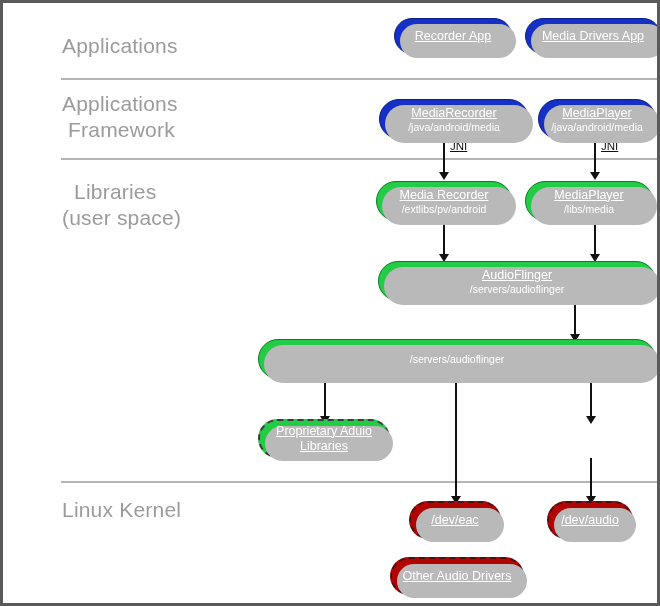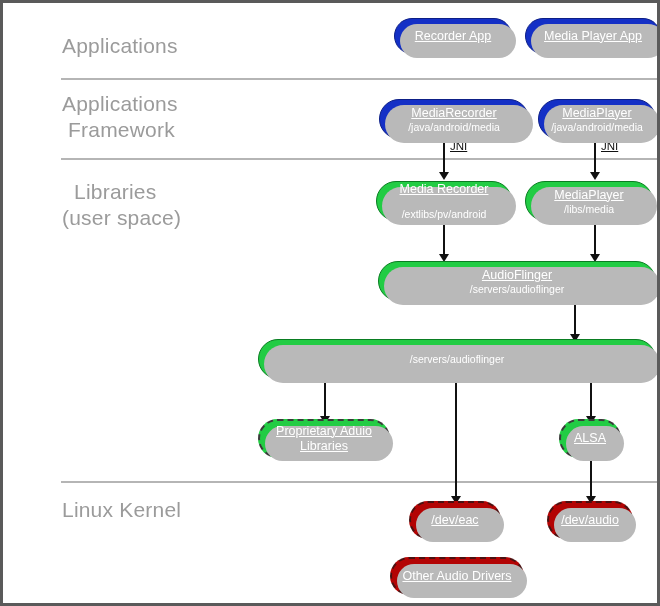--- a/index.html
+++ b/index.html
@@ -136,36 +136,36 @@
     <div class="vline" style="left:554px;top:455px;height:43px;"></div>
     <div class="arrowhead" style="left:550px;top:493px;"></div>
 
     <div class="node blue" style="left:358px;top:15px;width:118px;height:36px;">
       <div class="shadow"></div>
       <div class="t1">Recorder App</div>
     </div>
 
     <div class="node blue" style="left:489px;top:15px;width:136px;height:36px;">
       <div class="shadow"></div>
-      <div class="t1">Media Player App</div>
+      <div class="t1">Media Drivers App</div>
     </div>
 
     <div class="node blue" style="left:343px;top:96px;width:150px;height:40px;">
       <div class="shadow"></div>
       <div class="t1">MediaRecorder</div>
       <div class="t2">/java/android/media</div>
     </div>
 
     <div class="node blue" style="left:502px;top:96px;width:118px;height:40px;">
       <div class="shadow"></div>
       <div class="t1">MediaPlayer</div>
       <div class="t2">/java/android/media</div>
     </div>
 
-    <div class="node green" style="left:340px;top:178px;width:136px;height:40px;justify-content:space-between;">
+    <div class="node green" style="left:340px;top:178px;width:136px;height:40px;">
       <div class="shadow"></div>
       <div class="t1">Media Recorder</div>
       <div class="t2">/extlibs/pv/android</div>
     </div>
 
     <div class="node green" style="left:489px;top:178px;width:128px;height:40px;">
       <div class="shadow"></div>
       <div class="t1">MediaPlayer</div>
       <div class="t2">/libs/media</div>
     </div>
@@ -180,24 +180,20 @@
       <div class="shadow"></div>
       <div class="t2">/servers/audioflinger</div>
     </div>
 
     <div class="node green-dashed" style="left:222px;top:416px;width:132px;height:39px;">
       <div class="shadow"></div>
       <div class="t1">Proprietary Aduio</div>
       <div class="t1">Libraries</div>
     </div>
 
-    <div class="node green-dashed" style="left:523px;top:416px;width:62px;height:39px;">
-      <div class="shadow"></div>
-      <div class="t1">ALSA</div>
-    </div>
 
     <div class="node red-dashed" style="left:373px;top:498px;width:92px;height:38px;">
       <div class="shadow"></div>
       <div class="t1">/dev/eac</div>
     </div>
 
     <div class="node red-dashed" style="left:354px;top:554px;width:134px;height:38px;">
       <div class="shadow"></div>
       <div class="t1">Other Audio Drivers</div>
     </div>

